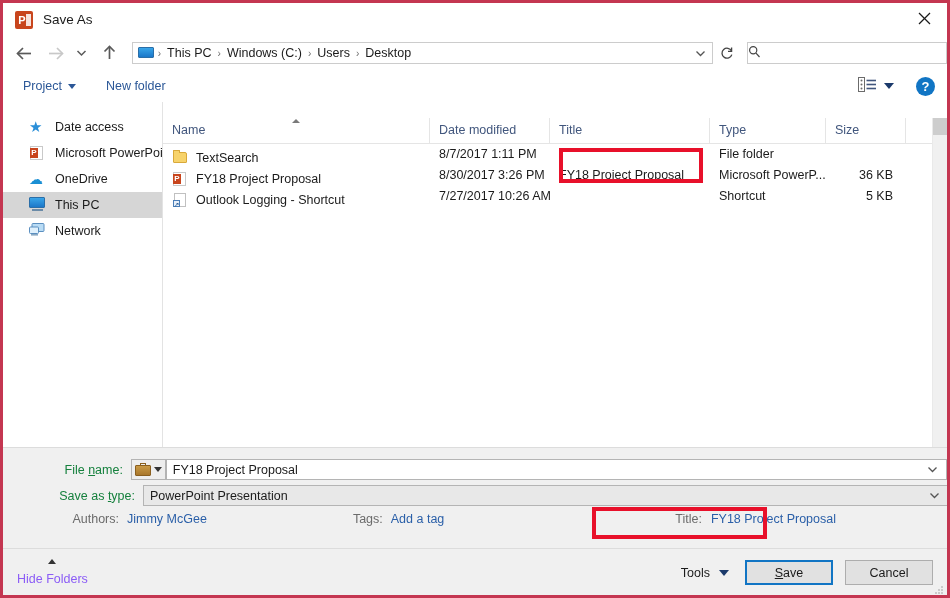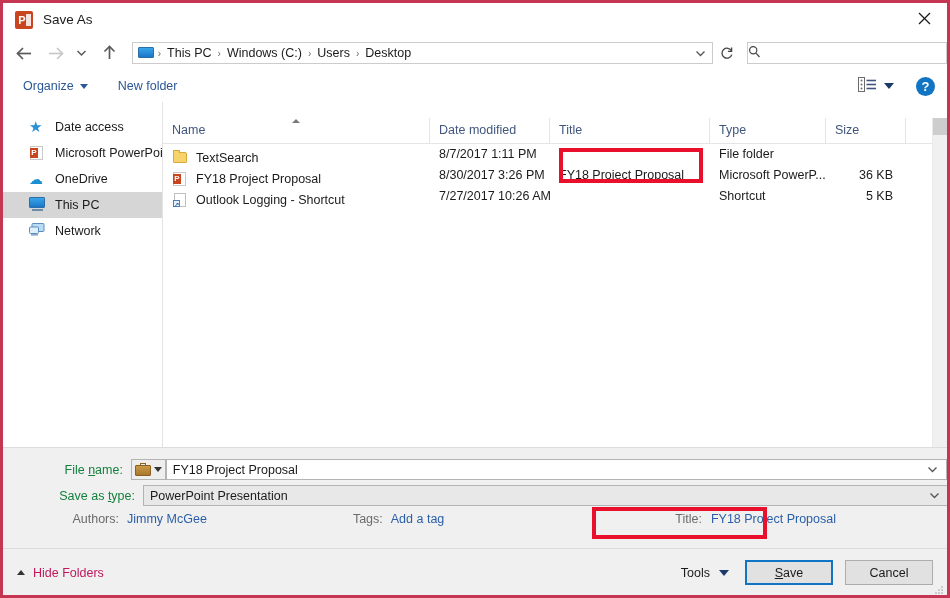--- a/index.html
+++ b/index.html
@@ -390,22 +390,23 @@
     border-top: 1px solid #dcdcdc;
     display: flex;
     align-items: center;
   }
   .hide-folders {
     margin-left: 14px;
     display: flex;
     align-items: center;
     gap: 8px;
     font-size: 12.5px;
-    color: #be185d;
-    cursor: default;
+    color: #8b5cf6;
+    cursor: default;
+    flex-direction: column;
   }
   .caret-up-sm {
     width: 0; height: 0;
     border-left: 4px solid transparent;
     border-right: 4px solid transparent;
     border-bottom: 5px solid #333;
   }
   .foot-right {
     margin-left: auto;
     display: flex;
@@ -609,21 +610,21 @@
         <svg width="13" height="13" viewBox="0 0 13 13">
             <circle cx="5.2" cy="5.2" r="3.6" fill="none" stroke="#444" stroke-width="1.2"></circle>
             <line x1="8" y1="8.2" x2="11.5" y2="12" stroke="#444" stroke-width="1.2"></line>
           </svg>
       </span>
     </div>
   </div>
 
   <div class="toolbar">
     <div class="tb-item organize">
-      <span>Organize</span>
+      <span>Project</span>
       <span class="caret-dn"></span>
     </div>
     <div class="tb-item newfolder">
       <span>New folder</span>
     </div>
     <div class="tb-right">
       <div class="view-btn">
         <span>
           <svg width="19" height="15" viewBox="0 0 19 15">
             <rect x="0.5" y="0.5" width="6" height="14" fill="none" stroke="#6b6b6b" stroke-width="1"></rect>

